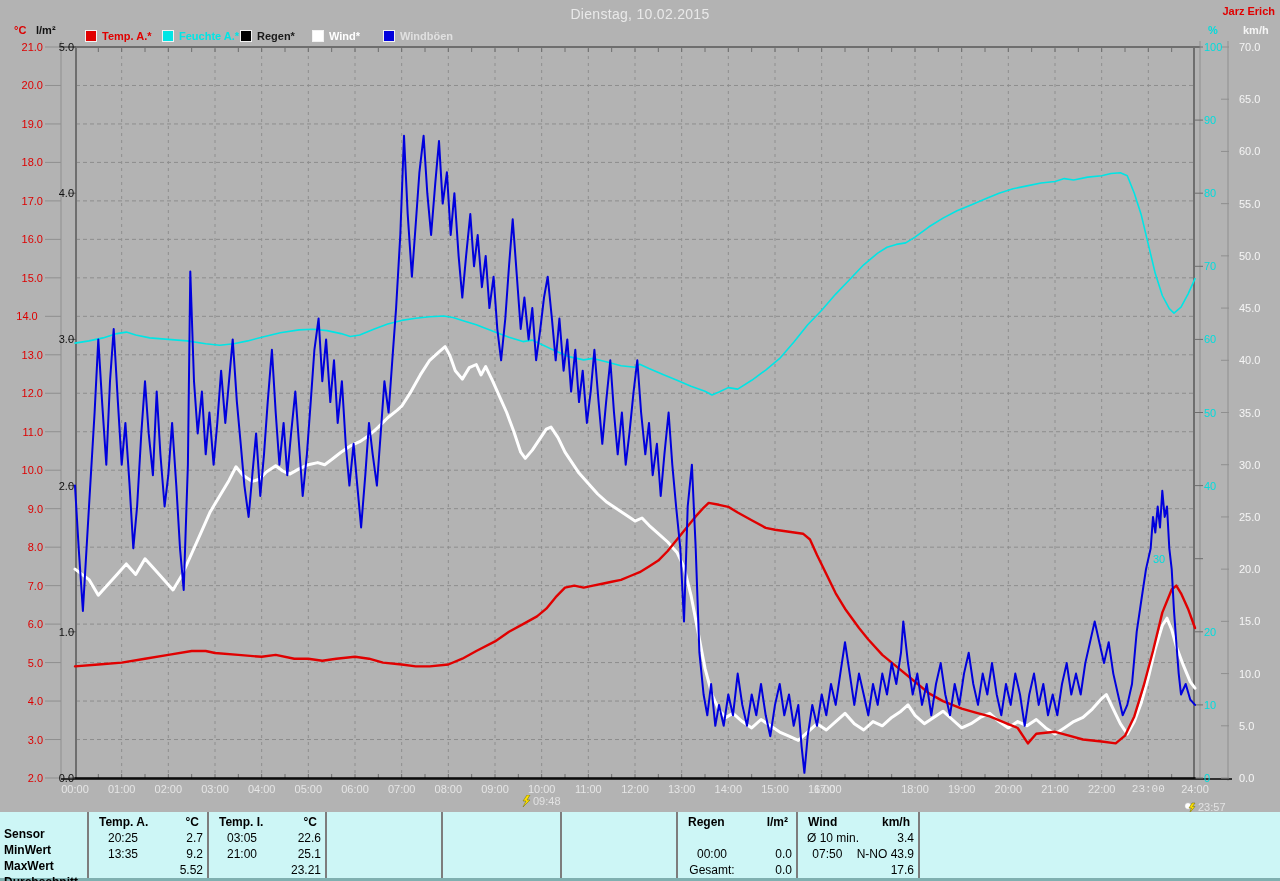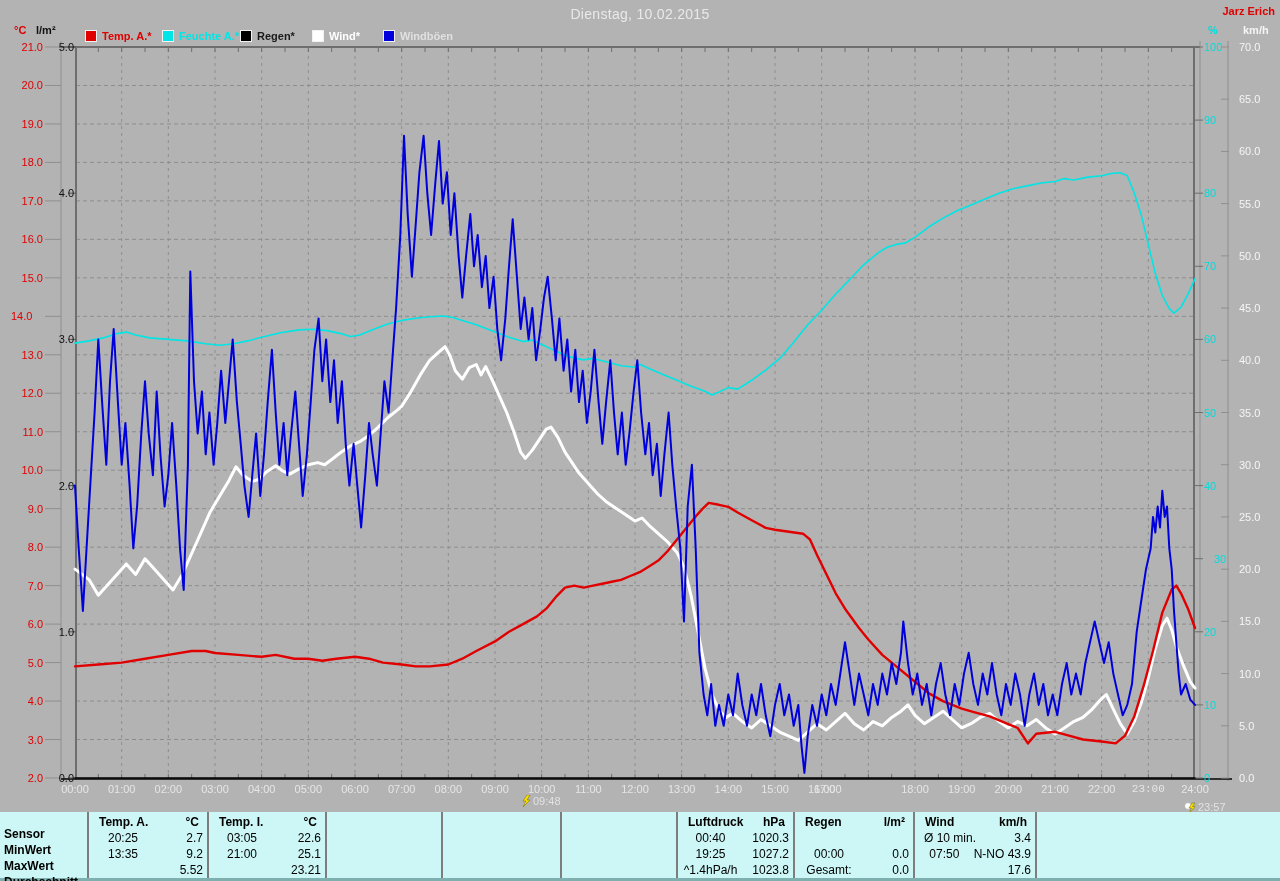--- a/index.html
+++ b/index.html
@@ -240,21 +240,21 @@
     <polyline points="75.0,485.6 78.7,548.3 82.9,610.9 89.0,506.5 94.6,412.5 98.3,339.4 102.1,402.1 106.3,464.7 110.0,381.2 113.7,329.0 117.9,402.1 121.7,464.7 125.4,422.9 129.6,485.6 133.3,548.3 137.1,506.5 141.3,433.4 145.0,381.2 148.7,433.4 152.9,475.2 156.7,391.6 160.4,454.3 164.6,506.5 168.3,475.2 172.1,422.9 176.3,485.6 180.0,548.3 183.7,590.0 187.9,464.7 190.3,271.5 194.0,381.2 197.7,433.4 201.9,391.6 205.7,454.3 209.4,412.5 213.6,464.7 217.3,422.9 221.1,370.7 225.3,422.9 229.0,381.2 232.7,339.4 236.9,402.1 240.7,443.8 244.4,485.6 248.6,516.9 252.3,475.2 256.1,433.4 260.3,496.0 264.0,454.3 267.7,402.1 271.9,349.8 275.7,412.5 279.4,464.7 283.6,422.9 287.3,475.2 291.1,433.4 295.3,391.6 299.0,443.8 302.7,496.0 306.9,454.3 310.7,402.1 314.4,349.8 318.6,318.5 322.3,381.2 326.1,339.4 330.3,402.1 334.0,360.3 337.7,422.9 341.9,381.2 345.7,443.8 349.4,485.6 353.6,443.8 357.3,485.6 361.1,527.4 365.3,475.2 369.0,422.9 372.7,454.3 376.9,485.6 380.7,433.4 384.4,381.2 388.6,412.5 392.3,360.3 396.1,308.1 400.3,235.0 404.0,135.8 407.7,214.1 411.9,276.7 415.7,224.5 419.4,172.3 423.6,135.8 427.3,193.2 431.1,235.0 435.3,182.8 439.0,141.0 442.7,203.6 446.9,172.3 450.7,235.0 454.4,193.2 458.6,255.9 462.3,297.6 466.1,255.9 470.3,214.1 474.0,266.3 477.7,235.0 481.9,287.2 485.7,255.9 489.4,308.1 493.6,276.7 497.3,329.0 501.1,360.3 505.3,318.5 509.0,266.3 512.7,219.3 516.9,276.7 520.7,329.0 524.4,297.6 528.6,339.4 532.3,308.1 536.1,360.3 540.3,329.0 544.0,297.6 547.7,276.7 551.9,318.5 555.7,360.3 559.4,318.5 563.6,370.7 567.3,339.4 571.1,391.6 575.3,349.8 579.0,402.1 582.7,370.7 586.9,422.9 590.7,391.6 594.4,349.8 598.6,402.1 602.3,443.8 606.1,402.1 610.3,360.3 614.0,412.5 617.7,454.3 621.9,412.5 625.7,464.7 629.4,433.4 633.6,391.6 637.3,360.3 641.1,412.5 645.3,454.3 649.0,422.9 652.7,475.2 656.9,443.8 660.7,496.0 664.4,454.3 668.6,412.5 672.3,464.7 676.1,506.5 680.3,548.3 684.0,621.4 687.7,506.5 691.9,464.7 695.7,548.3 699.4,652.7 703.6,694.5 707.3,715.3 711.1,684.0 715.3,725.8 719.0,704.9 723.7,725.8 728.3,694.5 733.0,715.3 737.7,673.6 742.3,704.9 747.0,725.8 751.7,694.5 756.3,715.3 761.0,684.0 765.7,715.3 770.3,736.2 775.0,704.9 779.7,684.0 784.3,715.3 789.0,694.5 793.7,725.8 798.3,704.9 801.6,746.7 804.4,772.8 807.7,736.2 812.3,704.9 817.0,725.8 821.7,694.5 826.3,715.3 831.0,684.0 835.7,704.9 840.3,673.6 845.0,642.2 849.7,673.6 854.3,704.9 859.0,673.6 863.7,694.5 868.3,715.3 873.0,684.0 877.7,704.9 882.3,673.6 887.0,694.5 891.7,663.1 896.3,684.0 901.0,652.7 903.3,621.4 908.0,663.1 912.7,694.5 917.3,673.6 922.0,704.9 926.7,684.0 931.3,715.3 936.0,684.0 940.7,663.1 945.3,694.5 950.0,715.3 954.7,684.0 959.3,704.9 964.0,673.6 968.7,652.7 973.3,684.0 978.0,704.9 982.7,673.6 987.3,694.5 992.0,663.1 996.7,694.5 1001.3,715.3 1006.0,684.0 1010.7,704.9 1015.3,673.6 1020.0,694.5 1024.7,725.8 1029.3,694.5 1034.0,673.6 1038.7,704.9 1043.3,684.0 1048.0,715.3 1052.7,694.5 1057.3,715.3 1062.0,684.0 1066.7,663.1 1071.3,694.5 1076.0,673.6 1080.7,694.5 1085.3,663.1 1090.0,642.2 1094.7,621.4 1099.3,642.2 1104.0,663.1 1108.7,642.2 1113.3,673.6 1118.0,694.5 1122.7,715.3 1127.3,704.9 1132.0,684.0 1136.7,631.8 1141.3,600.5 1146.0,569.1 1150.7,548.3 1153.0,516.9 1155.3,532.6 1157.7,506.5 1160.0,527.4 1162.3,490.8 1164.7,516.9 1167.0,506.5 1169.3,548.3 1171.7,569.1 1174.0,610.9 1176.3,642.2 1178.7,673.6 1181.0,694.5 1185.7,684.0 1190.3,699.7 1195.0,704.9" fill="none" stroke="#0000dd" stroke-width="2" stroke-linejoin="round" stroke-linecap="round"></polyline>
   </svg>
 <div id="labels">
     <div class="ticklabel" style="left: 11px; top: 41px; color: rgb(221, 0, 0); width: 32px; text-align: right;">21.0</div>
     <div class="ticklabel" style="left: 11px; top: 79.4737px; color: rgb(221, 0, 0); width: 32px; text-align: right;">20.0</div>
     <div class="ticklabel" style="left: 11px; top: 117.947px; color: rgb(221, 0, 0); width: 32px; text-align: right;">19.0</div>
     <div class="ticklabel" style="left: 11px; top: 156.421px; color: rgb(221, 0, 0); width: 32px; text-align: right;">18.0</div>
     <div class="ticklabel" style="left: 11px; top: 194.895px; color: rgb(221, 0, 0); width: 32px; text-align: right;">17.0</div>
     <div class="ticklabel" style="left: 11px; top: 233.368px; color: rgb(221, 0, 0); width: 32px; text-align: right;">16.0</div>
     <div class="ticklabel" style="left: 11px; top: 271.842px; color: rgb(221, 0, 0); width: 32px; text-align: right;">15.0</div>
-    <div class="ticklabel" style="left: 11px; top: 310.316px; color: rgb(221, 0, 0); width: 32px; text-align: left;">14.0</div>
+    <div class="ticklabel" style="left: 11px; top: 310.316px; color: rgb(221, 0, 0); width: 32px; text-align: center;">14.0</div>
     <div class="ticklabel" style="left: 11px; top: 348.789px; color: rgb(221, 0, 0); width: 32px; text-align: right;">13.0</div>
     <div class="ticklabel" style="left: 11px; top: 387.263px; color: rgb(221, 0, 0); width: 32px; text-align: right;">12.0</div>
     <div class="ticklabel" style="left: 11px; top: 425.737px; color: rgb(221, 0, 0); width: 32px; text-align: right;">11.0</div>
     <div class="ticklabel" style="left: 11px; top: 464.211px; color: rgb(221, 0, 0); width: 32px; text-align: right;">10.0</div>
     <div class="ticklabel" style="left: 11px; top: 502.684px; color: rgb(221, 0, 0); width: 32px; text-align: right;">9.0</div>
     <div class="ticklabel" style="left: 11px; top: 541.158px; color: rgb(221, 0, 0); width: 32px; text-align: right;">8.0</div>
     <div class="ticklabel" style="left: 11px; top: 579.632px; color: rgb(221, 0, 0); width: 32px; text-align: right;">7.0</div>
     <div class="ticklabel" style="left: 11px; top: 618.105px; color: rgb(221, 0, 0); width: 32px; text-align: right;">6.0</div>
     <div class="ticklabel" style="left: 11px; top: 656.579px; color: rgb(221, 0, 0); width: 32px; text-align: right;">5.0</div>
     <div class="ticklabel" style="left: 11px; top: 695.053px; color: rgb(221, 0, 0); width: 32px; text-align: right;">4.0</div>
@@ -266,21 +266,21 @@
     <div class="ticklabel" style="left: 46px; top: 479.6px; color: rgb(17, 17, 17); width: 28px; text-align: right;">2.0</div>
     <div class="ticklabel" style="left: 46px; top: 625.8px; color: rgb(17, 17, 17); width: 28px; text-align: right;">1.0</div>
     <div class="ticklabel" style="left: 46px; top: 772px; color: rgb(17, 17, 17); width: 28px; text-align: right;">0.0</div>
     <div class="ticklabel" style="left: 1204px; top: 41px; color: rgb(0, 221, 221); width: 30px; text-align: left;">100</div>
     <div class="ticklabel" style="left: 1204px; top: 114.1px; color: rgb(0, 221, 221); width: 30px; text-align: left;">90</div>
     <div class="ticklabel" style="left: 1204px; top: 187.2px; color: rgb(0, 221, 221); width: 30px; text-align: left;">80</div>
     <div class="ticklabel" style="left: 1204px; top: 260.3px; color: rgb(0, 221, 221); width: 30px; text-align: left;">70</div>
     <div class="ticklabel" style="left: 1204px; top: 333.4px; color: rgb(0, 221, 221); width: 30px; text-align: left;">60</div>
     <div class="ticklabel" style="left: 1204px; top: 406.5px; color: rgb(0, 221, 221); width: 30px; text-align: left;">50</div>
     <div class="ticklabel" style="left: 1204px; top: 479.6px; color: rgb(0, 221, 221); width: 30px; text-align: left;">40</div>
-    <div class="ticklabel" style="left: 1214px; top: 552.7px; color: rgb(0, 221, 221); width: 30px; text-align: left;">30</div>
+    <div class="ticklabel" style="left: 1153px; top: 552.7px; color: rgb(0, 221, 221); width: 30px; text-align: left;">30</div>
     <div class="ticklabel" style="left: 1204px; top: 625.8px; color: rgb(0, 221, 221); width: 30px; text-align: left;">20</div>
     <div class="ticklabel" style="left: 1204px; top: 698.9px; color: rgb(0, 221, 221); width: 30px; text-align: left;">10</div>
     <div class="ticklabel" style="left: 1204px; top: 772px; color: rgb(0, 221, 221); width: 30px; text-align: left;">0</div>
     <div class="ticklabel" style="left: 1239px; top: 41px; color: rgb(245, 245, 245); width: 36px; text-align: left;">70.0</div>
     <div class="ticklabel" style="left: 1239px; top: 93.2143px; color: rgb(245, 245, 245); width: 36px; text-align: left;">65.0</div>
     <div class="ticklabel" style="left: 1239px; top: 145.429px; color: rgb(245, 245, 245); width: 36px; text-align: left;">60.0</div>
     <div class="ticklabel" style="left: 1239px; top: 197.643px; color: rgb(245, 245, 245); width: 36px; text-align: left;">55.0</div>
     <div class="ticklabel" style="left: 1239px; top: 249.857px; color: rgb(245, 245, 245); width: 36px; text-align: left;">50.0</div>
     <div class="ticklabel" style="left: 1239px; top: 302.071px; color: rgb(245, 245, 245); width: 36px; text-align: left;">45.0</div>
     <div class="ticklabel" style="left: 1239px; top: 354.286px; color: rgb(245, 245, 245); width: 36px; text-align: left;">40.0</div>
@@ -423,38 +423,20 @@
       </div>
       <div class="r">
         <span class="timecell"></span>
         <span class="valcell"></span>
       </div>
       <div class="r">
         <span class="timecell"></span>
         <span class="valcell"></span>
       </div>
     </div>
-    <div class="col data-col sep" style="width: 117px;">
-      <div class="r hdr">
-        <span class="c-left">Luftdruck</span>
-        <span class="c-right">hPa</span>
-      </div>
-      <div class="r">
-        <span class="timecell">00:40</span>
-        <span class="valcell">1020.3</span>
-      </div>
-      <div class="r">
-        <span class="timecell">19:25</span>
-        <span class="valcell">1027.2</span>
-      </div>
-      <div class="r">
-        <span class="timecell">^1.4hPa/h</span>
-        <span class="valcell">1023.8</span>
-      </div>
-    </div>
     <div class="col data-col sep" style="width: 120px;">
       <div class="r hdr">
         <span class="c-left">Regen</span>
         <span class="c-right">l/m²</span>
       </div>
       <div class="r">
         <span class="timecell"></span>
         <span class="valcell"></span>
       </div>
       <div class="r">

